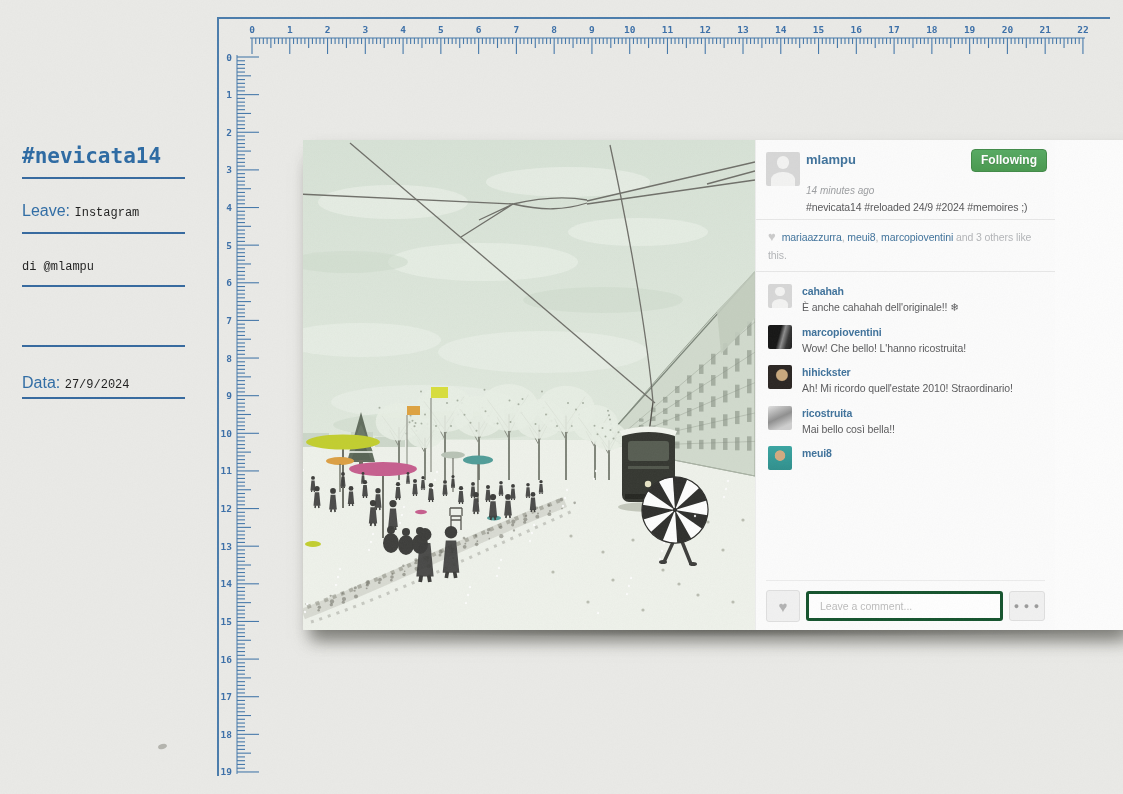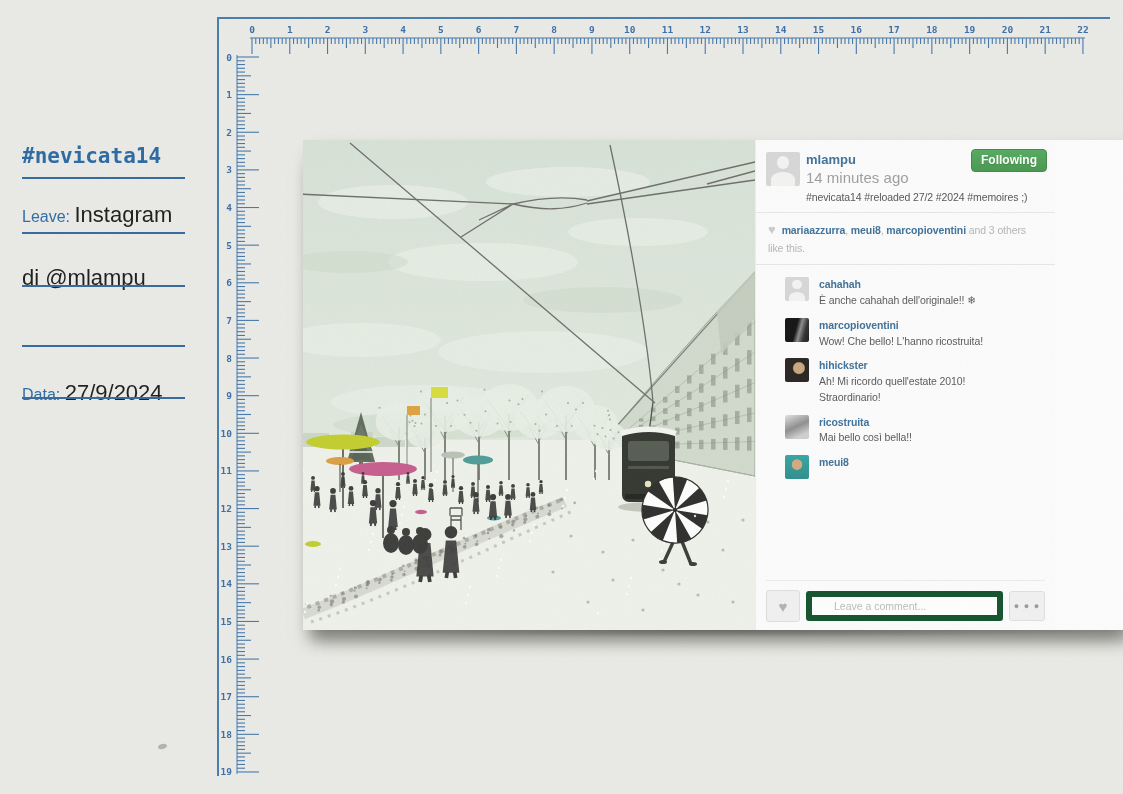--- a/index.html
+++ b/index.html
@@ -15,21 +15,21 @@
   #rulerTop{left:214px;top:21px;}
   #rulerLeft{left:214px;top:40px;}
 
   
   .notes{position:absolute;left:22px;top:140px;width:163px;color:#2c6aa3;}
   .notes .rule{position:absolute;left:0;width:163px;height:2px;background:#35699f;}
   .tag{position:absolute;top:4px;left:0;font-family:"DejaVu Sans Mono",monospace;
        font-weight:bold;font-size:21px;color:#2c6aa3;letter-spacing:0px;}
   .noterow{position:absolute;left:0;white-space:nowrap;}
   .nlabel{font-family:"Liberation Sans",sans-serif;font-size:16px;color:#2f6ca5;}
-  .nvalue{font-family:Liberation Sans, sans-serif;font-size:22px;color:#1d1d1d;}
+  .nvalue{font-family:Liberation Mono, monospace;font-size:12px;color:#1d1d1d;}
 
   
   .card{position:absolute;left:303px;top:140px;width:828px;height:490px;display:flex;
         background:#fdfdfd;border-radius:2px;
         box-shadow:10px 10px 16px rgba(105,105,97,.45), 0 16px 16px -7px rgba(70,70,63,.55);}
   .card::after{content:"";position:absolute;left:8px;right:8px;bottom:-7px;height:13px;
         background:radial-gradient(ellipse at 50% 50%, rgba(55,55,50,.5), rgba(55,55,50,0) 72%);
         z-index:-1;}
   .photo{width:452px;height:490px;position:relative;overflow:hidden;background:#dde7dc;flex:none;}
   .photo svg{display:block;}
@@ -39,47 +39,47 @@
       font-size:10.5px;color:#58585a;border-left:1px solid #eee;box-sizing:border-box;}
   .ig-header{position:relative;padding:12px 10px 6px 10px;min-height:72px;box-sizing:border-box;}
   .ig-avatar{position:absolute;left:10px;top:12px;width:34px;height:34px;background:#d7d7d7;
       border-radius:2px;overflow:hidden;}
   .sil::before{content:"";position:absolute;width:38%;height:38%;left:31%;top:12%;
       border-radius:50%;background:#f3f3f2;}
   .sil::after{content:"";position:absolute;width:68%;height:44%;left:16%;bottom:-4%;
       border-radius:50% 50% 0 0;background:#f3f3f2;}
   .ig-head-text{margin-left:40px;}
   .ig-username{color:#3f729b;font-weight:bold;font-size:13px;cursor:pointer;}
-  .ig-time{color:#9c9ea1;font-size:15px;margin-top:2px;}
+  .ig-time{color:#9c9ea1;font-size:10px;margin-top:18px;font-style:italic;}
   .ig-caption{color:#565658;font-size:10.5px;margin-top:5px;letter-spacing:-.1px;}
   .ig-following{position:absolute;right:8px;top:9px;background:linear-gradient(#56aa62,#49994f);
       border:1px solid #418a48;color:#fff;font-weight:bold;font-size:12px;padding:3px 9px 4px;
       border-radius:4px;cursor:pointer;text-shadow:0 1px 1px rgba(0,0,0,.15);}
   .ig-divider{height:1px;background:#e7e7e7;margin:0;}
   .ig-likes{padding:7px 12px 8px;line-height:1.55;color:#b3b5b8;letter-spacing:-.1px;}
   .ig-heart{color:#cbcbcb;font-size:13px;margin-right:6px;}
-  .ig-likes b{color:#3f729b;cursor:pointer;font-weight:bold;}
-  .ig-comments{padding:4px 29px 0;}
+  .ig-likes b{color:#3f729b;cursor:pointer;font-weight:normal;}
+  .ig-comments{padding:4px 12px 0;}
   .comment{display:flex;margin:8px 0 9px;}
   .c-avatar{width:24px;height:24px;border-radius:2px;flex:none;margin-right:10px;
       position:relative;overflow:hidden;background:#d7d7d7;}
   .av-photo-dark{background:linear-gradient(105deg,#151515 45%,#8d8d8d 60%,#343434 78%,#1e1e1e);}
   .av-photo-face{background:radial-gradient(circle at 58% 42%,#c9a87d 0 27%,#2a2522 33%),#2a2522;}
   .av-photo-gray{background:linear-gradient(155deg,#e3e3e3,#8f8f8f 48%,#cfcfcf 80%);}
   .av-photo-teal{background:radial-gradient(circle at 50% 40%,#d3aa80 0 26%,rgba(0,0,0,0) 30%),
       linear-gradient(#39a5a2,#2f8f8c);}
   .c-body{line-height:1.5;letter-spacing:-.1px;color:#5a5a5c;}
   .c-name{display:block;color:#3f729b;font-weight:bold;cursor:pointer;}
   .ig-commentbar{position:absolute;left:10px;right:10px;bottom:8px;display:flex;gap:6px;
       border-top:1px solid #ececec;padding-top:9px;align-items:center;}
   .ig-heartbtn{width:32px;height:30px;background:#f1f1f1;border:1px solid #dfdfdf;border-radius:3px;
       display:flex;align-items:center;justify-content:center;cursor:pointer;flex:none;}
   .ig-heart2{color:#b3b3b3;font-size:15px;line-height:1;}
-  .ig-input{flex:1;height:30px;box-sizing:border-box;border:6px solid #14532d;border-radius:3px;
-      padding:0 22px;font-size:10.5px;color:#777;background:#fff;outline:none;
+  .ig-input{flex:1;height:30px;box-sizing:border-box;border:3px solid #14532d;border-radius:3px;
+      padding:0 11px;font-size:10.5px;color:#777;background:#fff;outline:none;
       font-family:"Liberation Sans",sans-serif;}
   .ig-input::placeholder{color:#bcbcbc;}
   .ig-morebtn{width:36px;height:30px;background:#f1f1f1;border:1px solid #dfdfdf;border-radius:3px;
       color:#9b9b9b;font-size:9px;letter-spacing:1px;display:flex;align-items:center;
       justify-content:center;cursor:pointer;flex:none;box-sizing:border-box;}
 
   .wall-speck{position:absolute;left:158px;top:744px;width:9px;height:5px;background:#b4b4ae;
       border-radius:50%;transform:rotate(-15deg);}
   .noise{position:absolute;left:0;top:0;z-index:40;pointer-events:none;}
 </style>
@@ -554,26 +554,26 @@
     </svg>
 
   <aside class="notes">
     <div class="tag">#nevicata14</div>
     <div class="rule" style="top:37px"></div>
     <div class="noterow" style="top:62px">
       <span class="nlabel">Leave:</span>
       <span class="nvalue">Instagram</span>
     </div>
     <div class="rule" style="top:92px"></div>
-    <div class="noterow" style="top:125px">
+    <div class="noterow" style="top:116px">
       <span class="nvalue">di @mlampu</span>
     </div>
     <div class="rule" style="top:145px"></div>
     <div class="rule" style="top:205px"></div>
-    <div class="noterow" style="top:240px">
+    <div class="noterow" style="top:234px">
       <span class="nlabel">Data:</span>
       <span class="nvalue">27/9/2024</span>
     </div>
     <div class="rule" style="top:257px"></div>
   </aside>
 
   <div class="card">
 
     <div class="photo">
       <svg id="illu" width="452" height="490" viewBox="0 0 452 490">
@@ -1096,21 +1096,21 @@
         <rect width="452" height="490" filter="url(#paperdots)" opacity=".07"></rect>
       </svg>
     </div>
 
     <div class="ig">
       <div class="ig-header">
         <div class="ig-avatar sil"></div>
         <div class="ig-head-text">
           <div class="ig-username">mlampu</div>
           <div class="ig-time">14 minutes ago</div>
-          <div class="ig-caption">#nevicata14 #reloaded 27/2 #2024 #memoires ;)</div>
+          <div class="ig-caption">#nevicata14 #reloaded 24/9 #2024 #memoires ;)</div>
         </div>
         <div class="ig-following">Following</div>
       </div>
       <div class="ig-divider"></div>
       <div class="ig-likes">
         <span class="ig-heart">♥</span><span id="likesText"><b>mariaazzurra</b>, <b>meui8</b>, <b>marcopioventini</b> and 3 others like this.</span>
       </div>
       <div class="ig-divider"></div>
       <div class="ig-comments" id="comments">
           <div class="comment">

